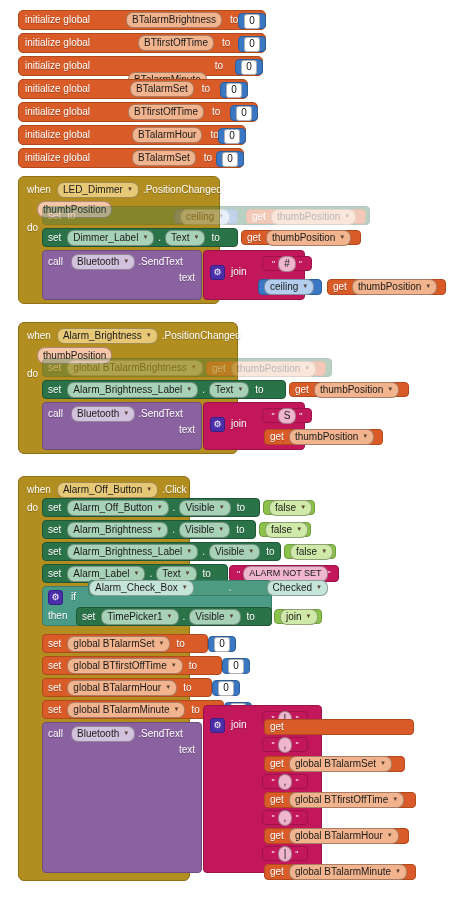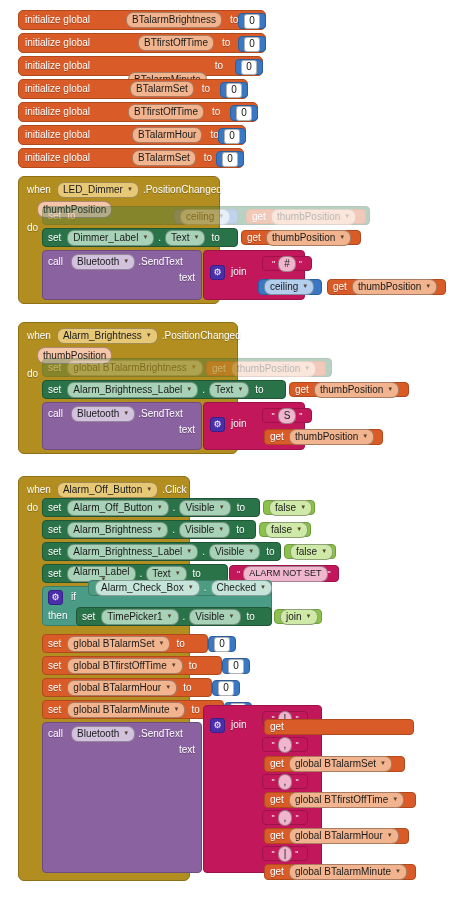--- a/index.html
+++ b/index.html
@@ -404,21 +404,21 @@
   <div class="blk c-logic" style="left:284px;top:544px;width:52px;height:15px;border-radius:4px;display:flex;align-items:center;padding-left:5px;">
     <span class="field f-logic">
       <span>false</span>
         <span class="caret">▼</span>
     </span>
   </div>
 
   <div class="blk c-set" style="left:42px;top:564px;width:186px;height:19px;border-radius:4px;">
     <div class="row" style="height:100%;padding-left:5px;">
       <span class="lbl">set</span>
-      <span class="field f-set" style="margin-left:6px;flex-direction:column;">
+      <span class="field f-set" style="margin-left:6px;">
         <span>Alarm_Label</span>
           <span class="caret">▼</span>
       </span>
       <span class="lbl" style="margin-left:4px;">.</span>
       <span class="field f-set" style="margin-left:4px;">
         <span>Text</span>
           <span class="caret">▼</span>
       </span>
       <span class="lbl" style="margin-left:6px;">to</span>
     </div>
@@ -430,21 +430,21 @@
   </div>
 
   <div class="blk c-ctrl" style="left:42px;top:586px;width:230px;height:40px;border-radius:4px;">
     <div class="row" style="position:absolute;left:5px;top:3px;height:14px;">
       <span class="gear">⚙</span>
       <span class="lbl" style="margin-left:8px;">if</span>
     </div>
     <span class="lbl" style="position:absolute;left:5px;top:24px;">then</span>
   </div>
 
-  <div class="blk c-ctrl" style="left:88px;top:580px;width:184px;height:16px;border-radius:4px;display:flex;align-items:center;padding-left:6px;background:#4d9b80;">
+  <div class="blk c-ctrl" style="left:88px;top:580px;width:184px;height:16px;border-radius:4px;display:flex;align-items:center;background:#4d9b80;gap:31px;">
     <span class="field f-ctrl">
       <span>Alarm_Check_Box</span>
         <span class="caret">▼</span>
     </span>
     <span class="lbl" style="margin-left:4px;">.</span>
     <span class="field f-ctrl" style="margin-left:4px;">
       <span>Checked</span>
         <span class="caret">▼</span>
     </span>
   </div>

